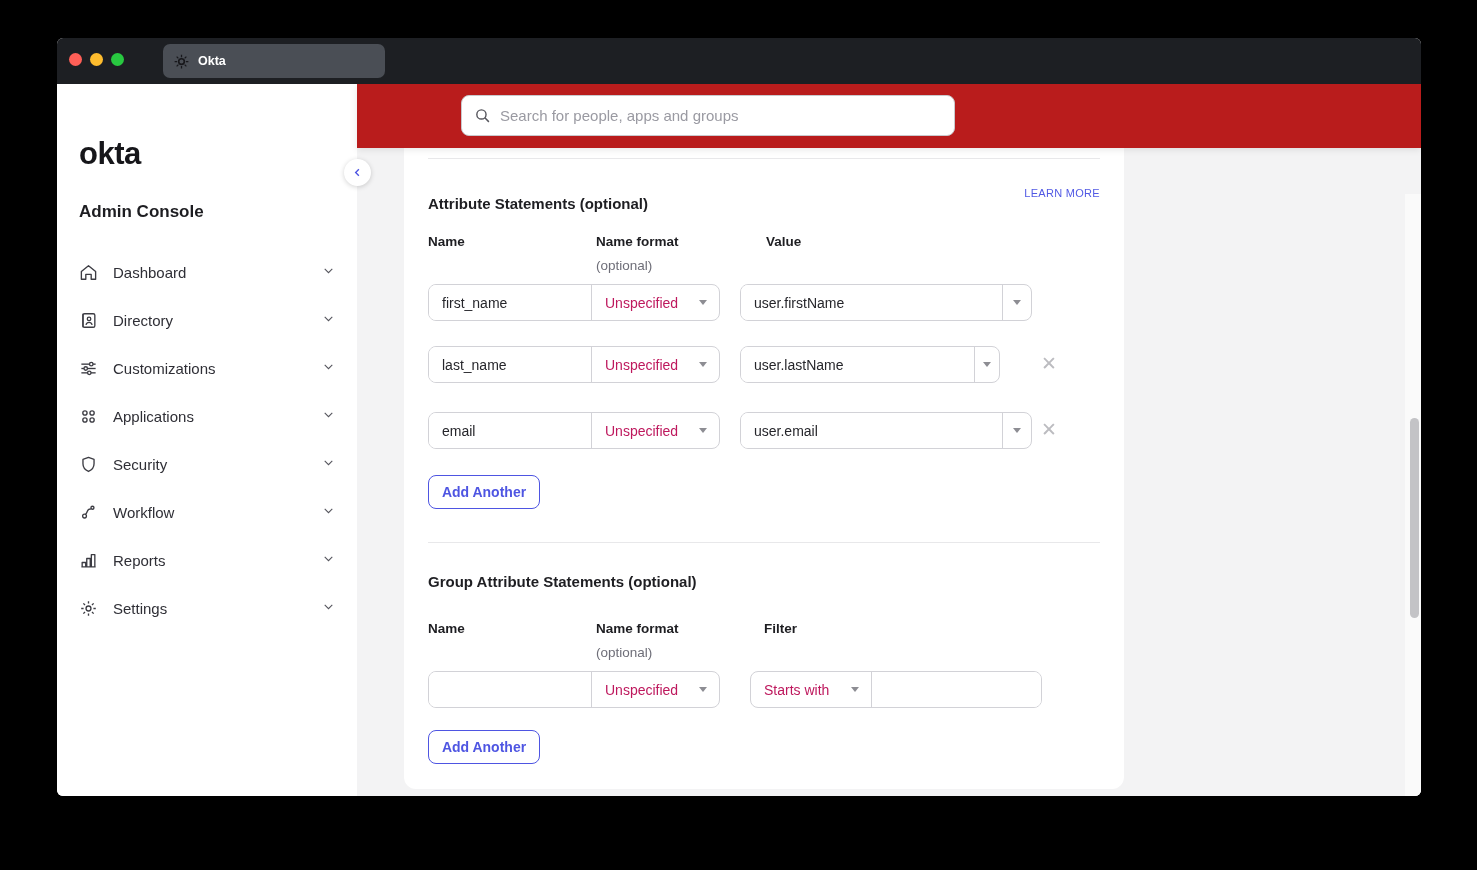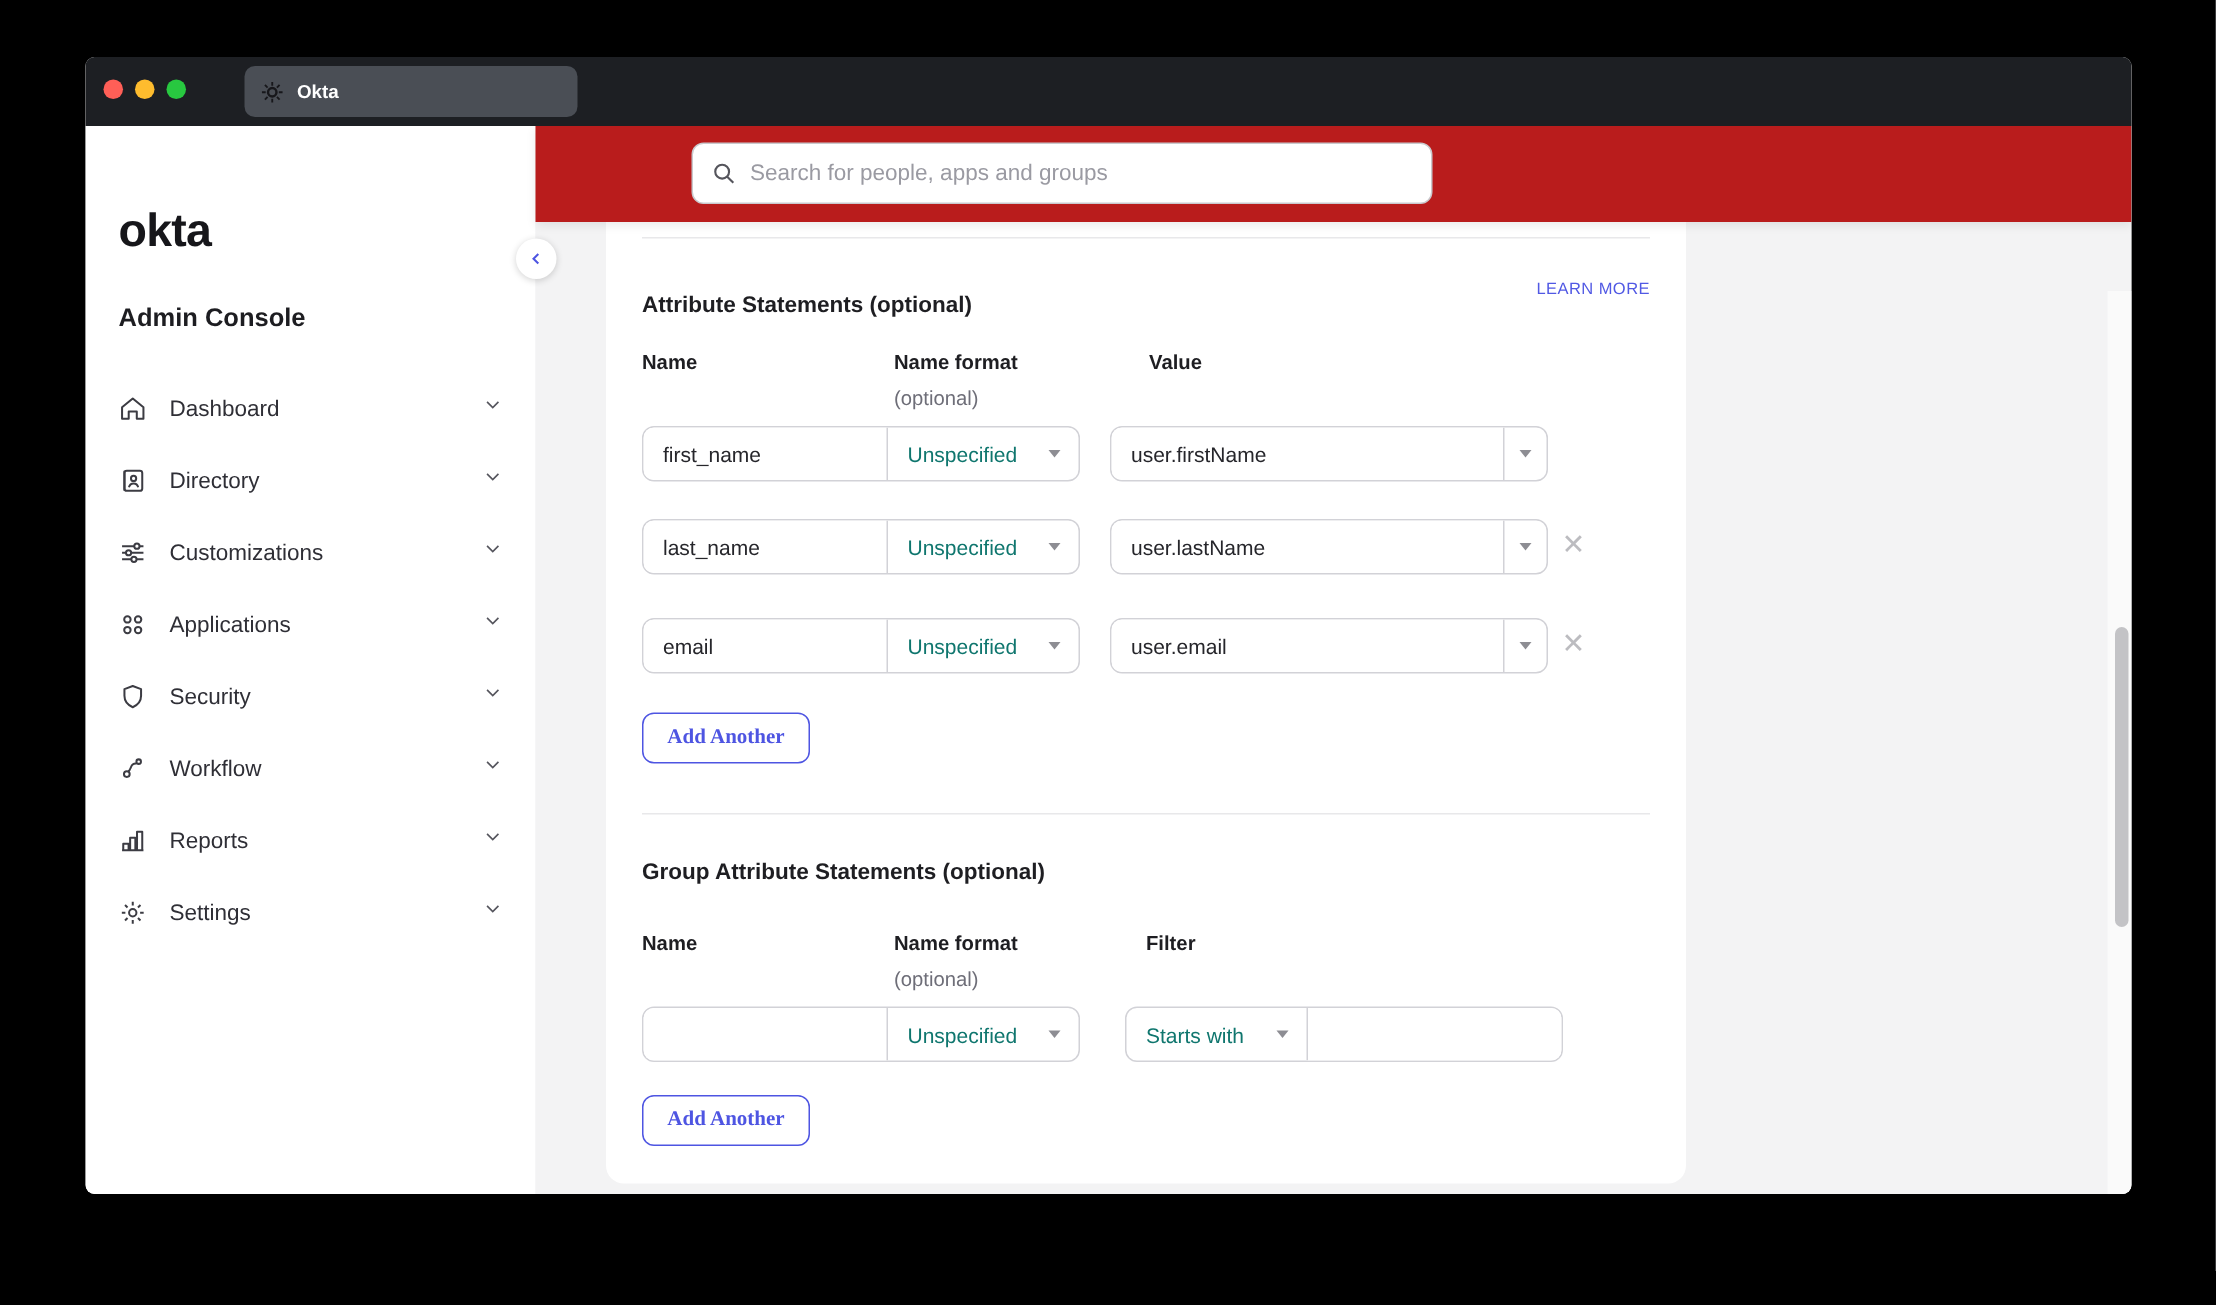--- a/index.html
+++ b/index.html
@@ -34,26 +34,26 @@
   .card{position:absolute;left:347px;top:110px;width:720px;height:641px;background:#fff;border-radius:0 0 12px 12px;z-index:1;}
   .top-divider{position:absolute;left:24px;right:24px;top:10px;height:1px;background:#e8e8ea;}
   .mid-divider{position:absolute;left:24px;right:24px;top:394px;height:1px;background:#e8e8ea;}
   .sec-title{position:absolute;left:24px;font-size:15px;font-weight:700;color:#1e1e22;}
   .learn-more{position:absolute;right:24px;top:39px;font-size:11px;font-weight:400;letter-spacing:.3px;color:var(--link);text-decoration:none;}
   .col-head{position:absolute;font-size:13.5px;font-weight:700;color:#1e1e22;}
   .col-note{position:absolute;font-size:13.5px;color:#6e6e78;}
   .attr-row{position:absolute;left:24px;height:37px;}
   .joined{position:absolute;top:0;height:37px;display:flex;border:1px solid #d2d2d7;border-radius:8px;background:#fff;overflow:hidden;}
   .cell-input{border:none;outline:none;font-size:14px;color:#26262b;padding:0 13px;font-family:inherit;height:100%;}
-  .cell-select{display:flex;align-items:center;justify-content:space-between;border-left:1px solid #d2d2d7;padding:0 12px 0 13px;font-size:14px;color:#0f766e;cursor:pointer;}
+  .cell-select{display:flex;align-items:center;justify-content:space-between;border-left:1px solid #d2d2d7;padding:0 12px 0 13px;font-size:14px;color:#be185d;cursor:pointer;}
   .tri{width:0;height:0;border-left:4.5px solid transparent;border-right:4.5px solid transparent;border-top:5.5px solid #8d8d93;margin-left:10px;}
   .arrow-cell{width:29px;border-left:1px solid #d2d2d7;display:flex;align-items:center;justify-content:center;cursor:pointer;}
   .arrow-cell .tri{margin:0;}
   .remove-x{position:absolute;left:610px;top:7px;width:22px;height:22px;background:none;border:none;color:#bcbcc0;font-size:19px;line-height:22px;cursor:pointer;font-family:inherit;}
-  .add-btn{position:absolute;left:24px;width:112px;height:34px;background:#fff;border:1px solid var(--accent);border-radius:8px;color:var(--accent);font-size:14px;font-weight:700;cursor:pointer;font-family:Liberation Serif, serif;}
+  .add-btn{position:absolute;left:24px;width:112px;height:34px;background:#fff;border:1px solid var(--accent);border-radius:8px;color:var(--accent);font-size:14px;font-weight:700;cursor:pointer;font-family:Liberation Sans, sans-serif;}
   
   .scroll-track{position:absolute;right:0;top:110px;width:16px;bottom:0;background:#fafafa;}
   .scroll-thumb{position:absolute;left:1353px;top:380px;width:9px;height:200px;border-radius:5px;background:#c3c3c6;cursor:pointer;}
 </style>
 </head>
 <body>
 
 <div class="window">
 
   <div class="titlebar">
@@ -240,21 +240,21 @@
     </div>
 
     <div class="attr-row" style="top:198px;">
       <div class="joined" style="left:0;width:292px;">
         <input class="cell-input" style="width: 162px;" value="last_name">
         <div class="cell-select" style="width:130px;">
           <span>Unspecified</span>
           <span class="tri"></span>
         </div>
       </div>
-      <div class="joined" style="left:312px;width:292px;">
+      <div class="joined" style="left:312px;width:260px;">
         <input class="cell-input" style="width: 263px;" value="user.lastName">
         <div class="arrow-cell">
             <span class="tri"></span>
           </div>
       </div>
       <button class="remove-x">✕</button>
     </div>
 
     <div class="attr-row" style="top:264px;">
       <div class="joined" style="left:0;width:292px;">

